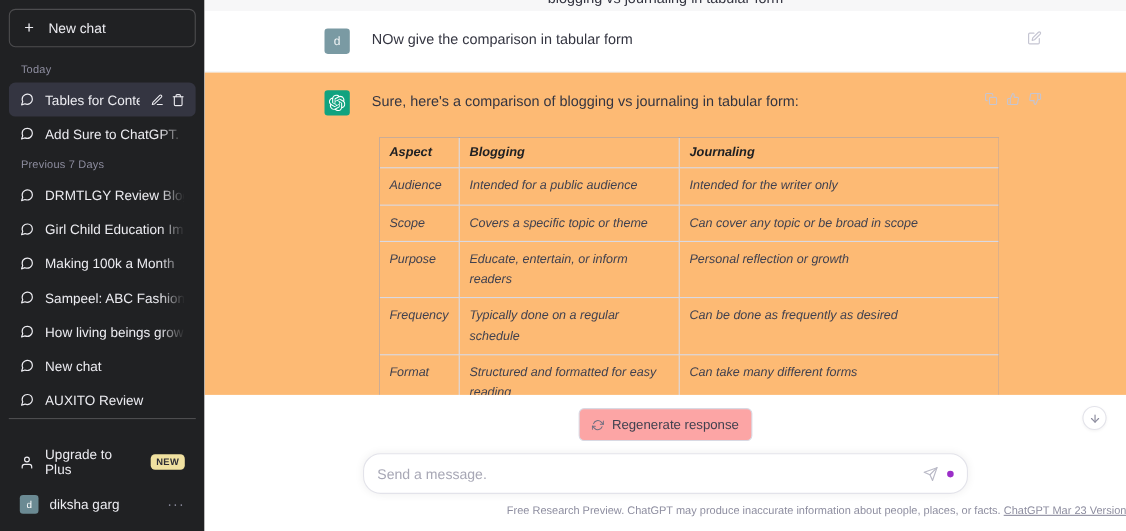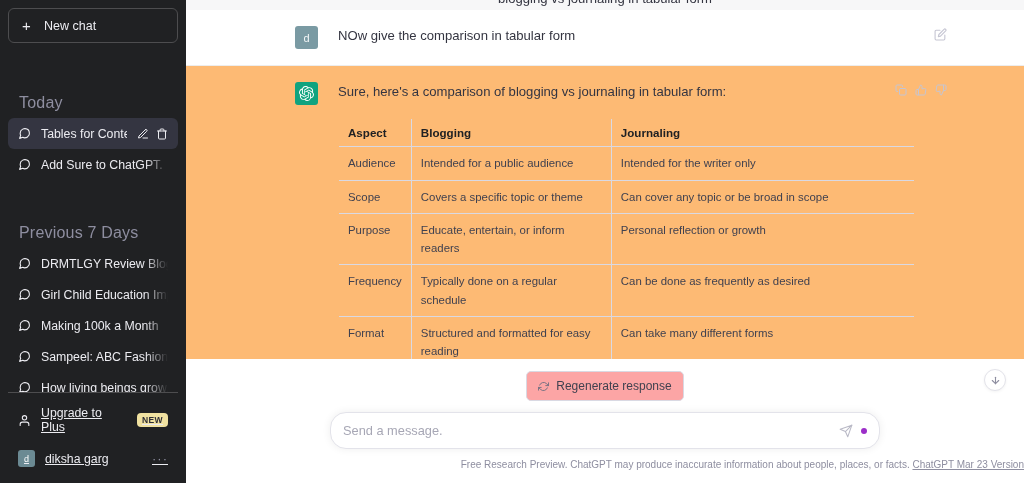--- a/index.html
+++ b/index.html
@@ -32,25 +32,24 @@
     cursor: pointer;
     margin-bottom: 7px;
     flex: 0 0 auto;
   }
   .new-chat .plus {
     font-size: 15px; line-height: 1; width: 13px; text-align: center;
     color: #ececf1;
   }
   .nav-scroll { flex: 1 1 auto; overflow: hidden; }
   .group-label {
-    font-size: 16px;
+    font-size: 10px;
     color: #8e8ea0;
     padding: 8px 11px 6px;
     letter-spacing: .2px;
-    margin-top: 36px;
   }
   .chat-item {
     display: flex; align-items: center; gap: 10px;
     padding: 8px 10px;
     border-radius: 6px;
     font-size: 12.3px;
     color: #ececf1;
     cursor: pointer;
     white-space: nowrap;
     overflow: hidden;
@@ -66,21 +65,21 @@
             mask-image: linear-gradient(to right, #000 82%, transparent 100%);
   }
   .chat-item.active .ci-label {
     flex: 0 1 auto;
     -webkit-mask-image: none; mask-image: none;
   }
   .ci-actions { display: flex; gap: 7px; margin-left: auto; flex: 0 0 auto; }
   .icn { display: inline-flex; align-items: center; justify-content: center; }
   .icn svg { display: block; }
 
-  .sb-bottom { border-top: 1px solid #4d4d4f; padding-top: 5px; flex: 0 0 auto; text-decoration: underline; }
+  .sb-bottom { border-top: 1px solid #4d4d4f; padding-top: 17px; flex: 0 0 auto; }
   .sb-row {
     display: flex; align-items: center; gap: 10px;
     padding: 8px 10px; border-radius: 6px;
     font-size: 12.3px; color: #ececf1; cursor: pointer;
   }
   .badge-new {
     margin-left: auto;
     background: #f0e1a0;
     color: #2d2d35;
     font-size: 8.5px;
@@ -138,23 +137,24 @@
   }
   .act-btn { color: #c5c5d2; cursor: pointer; display: inline-flex; }
 
   
   table.cmp {
     border-collapse: collapse;
     margin-top: 16px;
     width: 100%;
     font-size: 11.4px;
     color: #40414f;
-    border: 1px solid #3b82f6;
+    border: 7px solid #3b82f6;
     border-radius: 4px;
     overflow: hidden;
+    font-style: italic;
   }
   table.cmp th {
     text-align: left;
     font-weight: bold;
     color: #202123;
     padding: 7px 9px;
     border-bottom: 1px solid #d9d9e3;
     border-right: 1px solid #d9d9e3;
     font-size: 11.6px;
     vertical-align: top;

